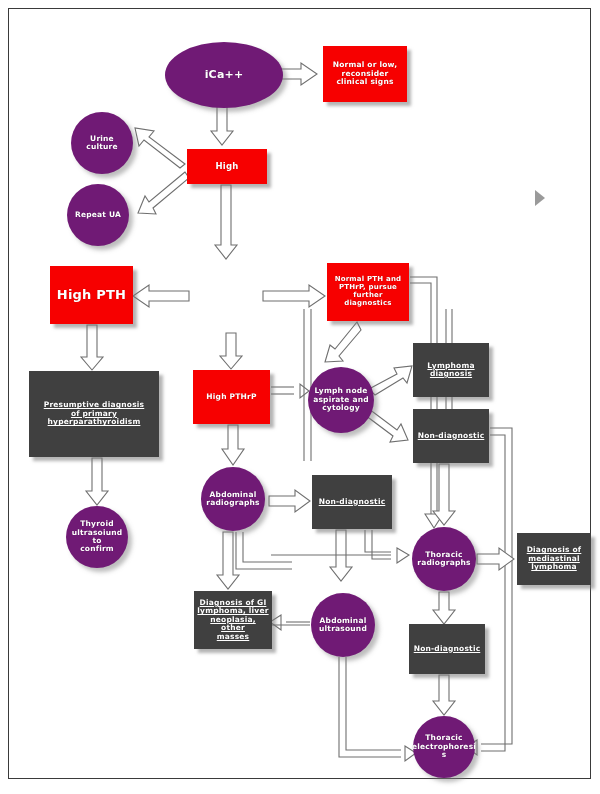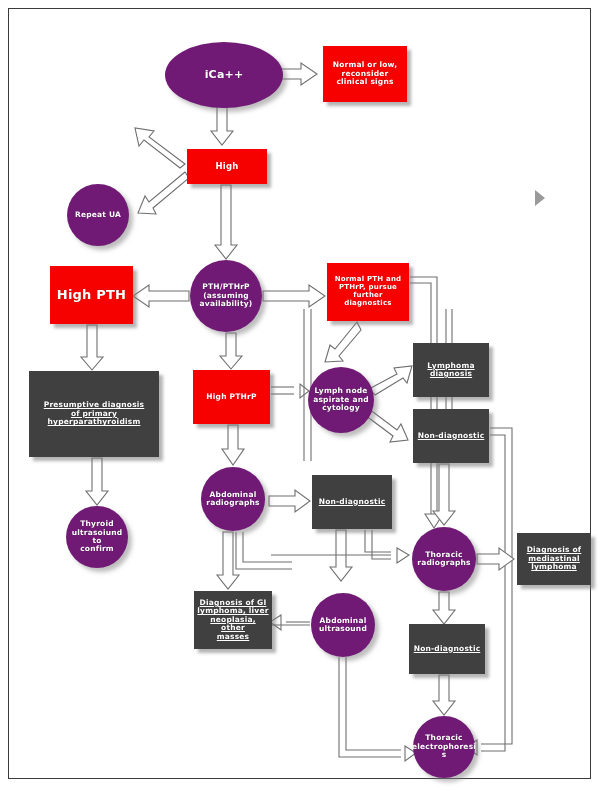--- a/index.html
+++ b/index.html
@@ -180,30 +180,28 @@
     <div class="node rect red" style="left:314px; top:37px; width:84px; height:56px; font-size:7.5px;">
       <span class="lbl">Normal or low,
 reconsider
 clinical signs</span>
     </div>
 
     <div class="node rect red" style="left:178px; top:140px; width:80px; height:35px; font-size:8.5px;text-align:right;">
       <span class="lbl">High</span>
     </div>
 
+    <div class="node circle navy" style="left:62px; top:103px; width:62px; height:62px; font-size:7.5px;">
+      <span class="lbl">Urine culture</span>
+    </div>
 
     <div class="node circle navy" style="left:58px; top:175px; width:62px; height:62px; font-size:7.5px;">
       <span class="lbl">Repeat UA</span>
     </div>
 
-    <div class="node circle navy" style="left:181px; top:251px; width:72px; height:72px; font-size:7.5px;">
-      <span class="lbl">PTH/PTHrP
-(assuming
-availability)</span>
-    </div>
 
     <div class="node rect red" style="left:41px; top:257px; width:83px; height:58px; font-size:13px;">
       <span class="lbl">High PTH</span>
     </div>
 
     <div class="node rect red" style="left:318px; top:254px; width:82px; height:58px; font-size:7px;">
       <span class="lbl">Normal PTH and
 PTHrP, pursue
 further
 diagnostics</span>

